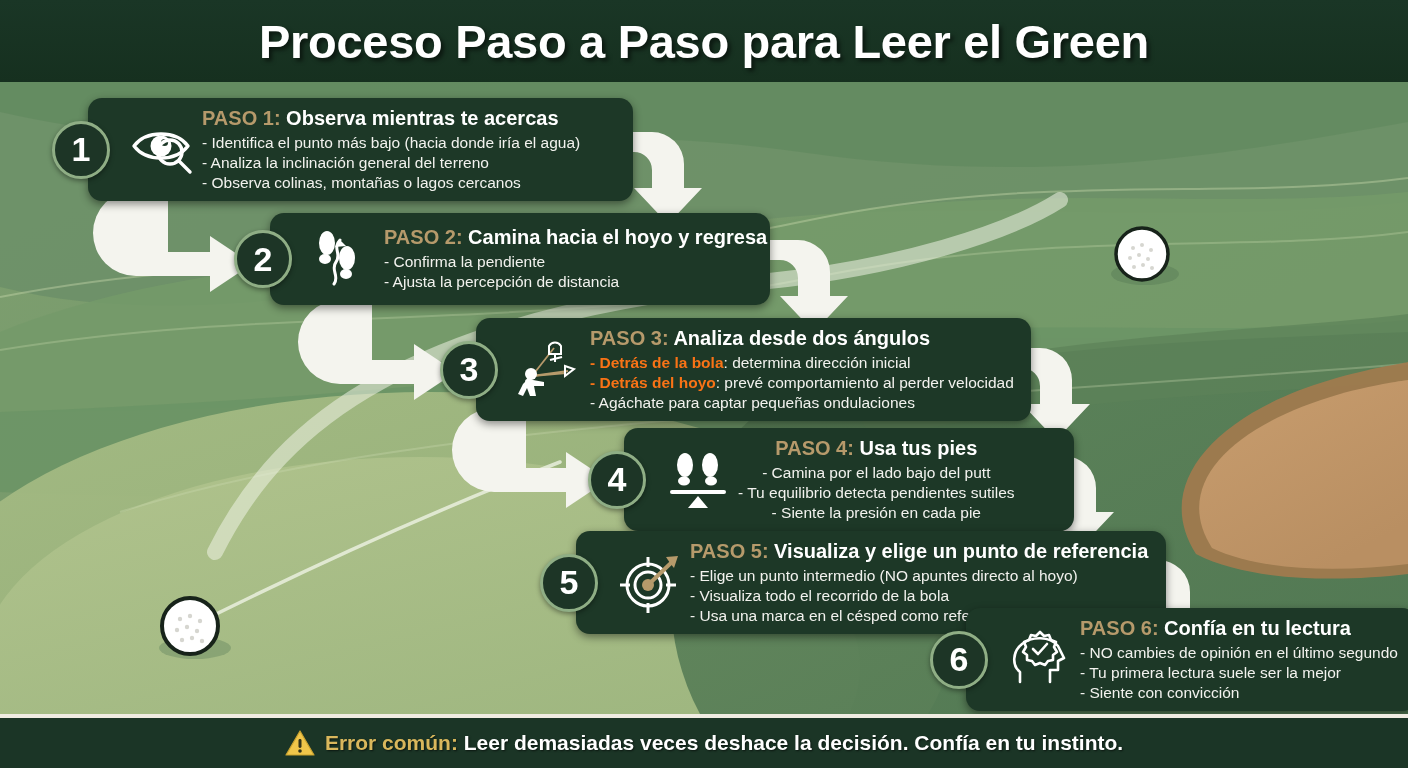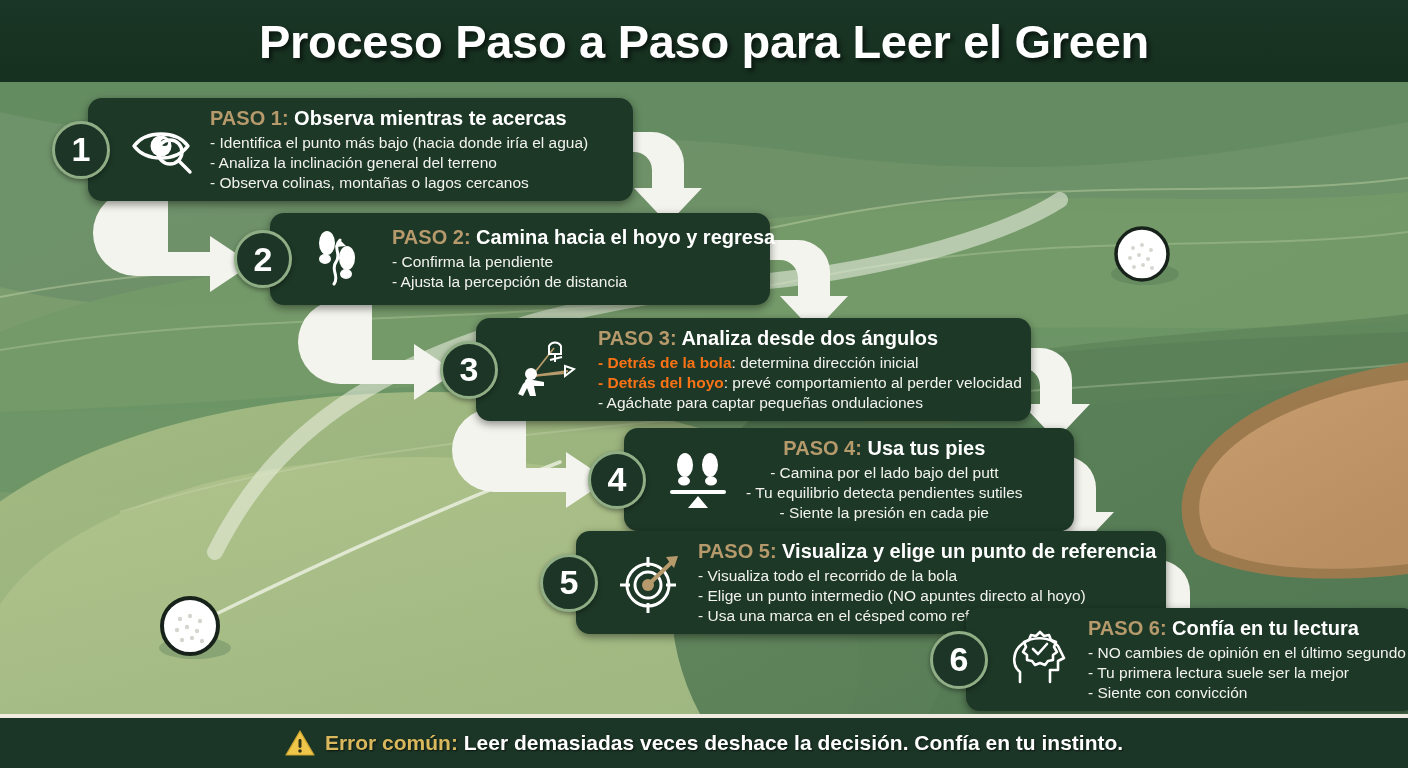--- a/index.html
+++ b/index.html
@@ -79,21 +79,21 @@
     font-size: 34px; font-weight: bold;
     box-shadow: 0 2px 5px rgba(0,0,0,0.4);
     z-index: 2;
     margin-right: -22px;
   }
   .card {
     background: #1d3827;
     border-radius: 14px;
     padding: 8px 16px 9px 40px;
     box-shadow: 0 3px 9px rgba(0,0,0,0.45);
-    display: flex; align-items: center; gap: 12px;
+    display: flex; align-items: center; gap: 4px;
     min-height: 92px;
   }
   .card-icon { width: 70px; height: 62px; flex: none; }
   .card-body { display: flex; flex-direction: column; justify-content: center; }
   .card-title {
     font-size: 20px; font-weight: bold; color: #ffffff;
     white-space: nowrap; line-height: 1.25;
     margin-bottom: 2px;
   }
   .card-title .lbl { color: #b69a6b; }
@@ -369,22 +369,22 @@
           <path d="M32,34 L56,11"></path>
         </g>
         <path d="M50,6 L62,5 L58,17 L54,12 Z" fill="#b69a6b"></path>
       </svg>
       <div class="card-body">
         <div class="card-title">
           <span class="lbl">PASO 5:</span>
           <span>Visualiza y elige un punto de referencia</span>
         </div>
         <ul class="bullets">
+          <li>- Elige un punto intermedio (NO apuntes directo al hoyo)</li>
           <li>- Visualiza todo el recorrido de la bola</li>
-          <li>- Elige un punto intermedio (NO apuntes directo al hoyo)</li>
           <li>- Usa una marca en el césped como referencia</li>
         </ul>
       </div>
     </div>
   </div>
 
   <div class="step" id="step-6">
     <div class="badge">6</div>
     <div class="card">
       <svg class="card-icon" viewBox="0 0 70 62">

